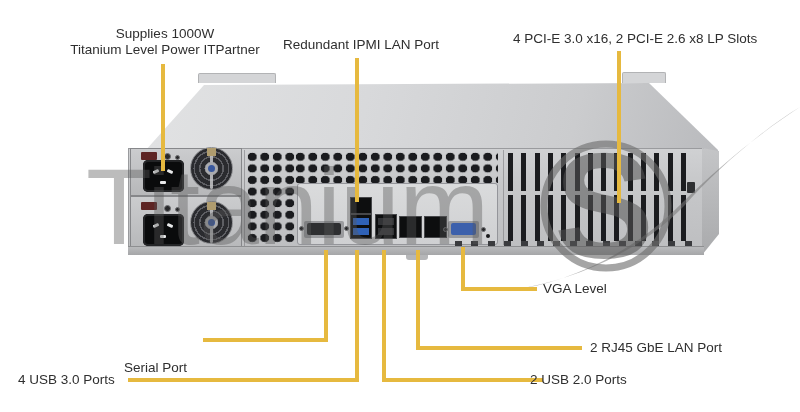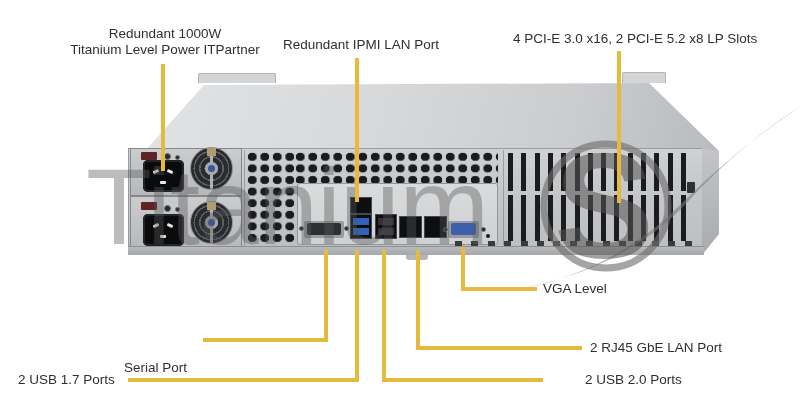--- a/index.html
+++ b/index.html
@@ -172,24 +172,24 @@
   <div class="abs cl z3" style="left:382px;top:250px;width:4px;height:132px;"></div>
   <div class="abs cl z3" style="left:382px;top:378px;width:161px;height:4px;"></div>
 
   <div class="abs cl z3" style="left:416px;top:250px;width:4px;height:100px;"></div>
   <div class="abs cl z3" style="left:416px;top:346px;width:166px;height:4px;"></div>
 
   <div class="abs cl z3" style="left:461px;top:247px;width:4px;height:44px;"></div>
   <div class="abs cl z3" style="left:461px;top:287px;width:76px;height:4px;"></div>
 
   <div class="abs lbl lbl-2line z4" style="left:55px;top:26px;width:220px;">
-    <div>Redundant 1000W</div>
+    <div>Supplies 1000W</div>
     <div>Titanium Level Power ITPartner</div>
   </div>
   <div class="abs lbl z4" style="left:283px;top:37px;">Redundant IPMI LAN Port</div>
-  <div class="abs lbl z4" style="left:513px;top:31px;">4 PCI-E 3.0 x16, 2 PCI-E 5.2 x8 LP Slots</div>
+  <div class="abs lbl z4" style="left:513px;top:31px;">4 PCI-E 3.0 x16, 2 PCI-E 2.6 x8 LP Slots</div>
   <div class="abs lbl z4" style="left:124px;top:333px;margin-top:27px;">Serial Port</div>
-  <div class="abs lbl z4" style="left:18px;top:372px;">2 USB 1.7 Ports</div>
-  <div class="abs lbl z4" style="left:585px;top:372px;">2 USB 2.0 Ports</div>
+  <div class="abs lbl z4" style="left:18px;top:372px;">4 USB 3.0 Ports</div>
+  <div class="abs lbl z4" style="left:530px;top:372px;">2 USB 2.0 Ports</div>
   <div class="abs lbl z4" style="left:590px;top:340px;">2 RJ45 GbE LAN Port</div>
   <div class="abs lbl z4" style="left:543px;top:281px;">VGA Level</div>
 
 </div>
 
 </body></html>

